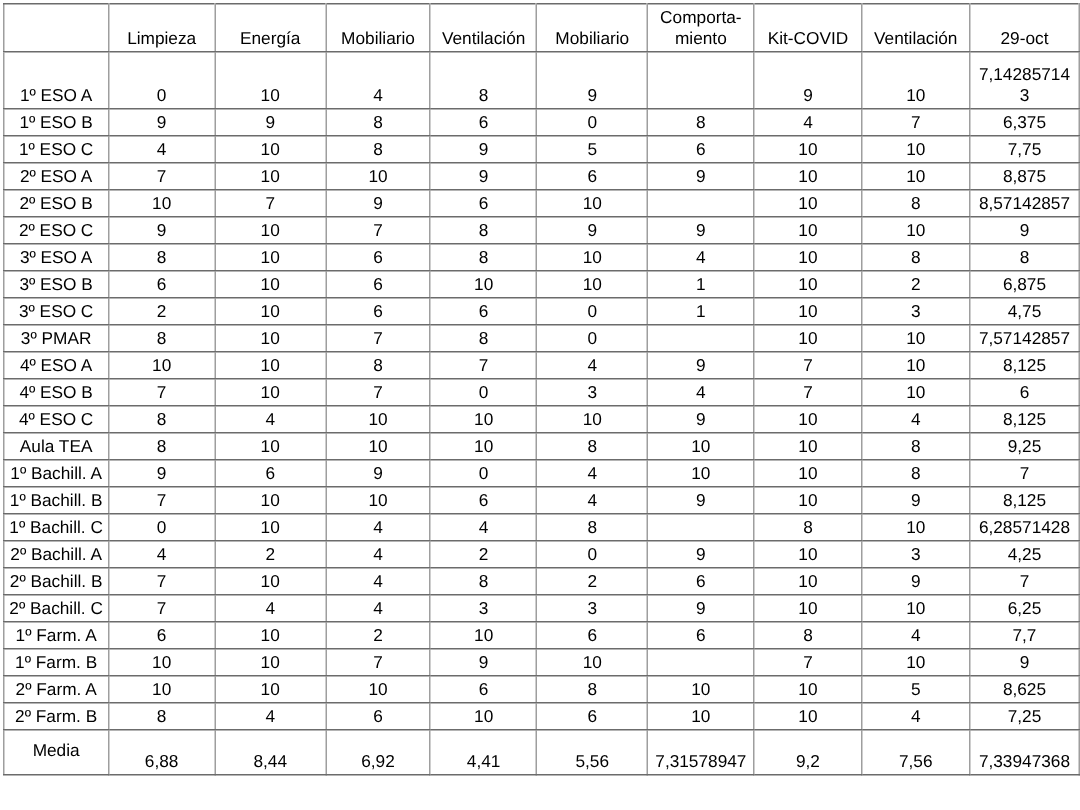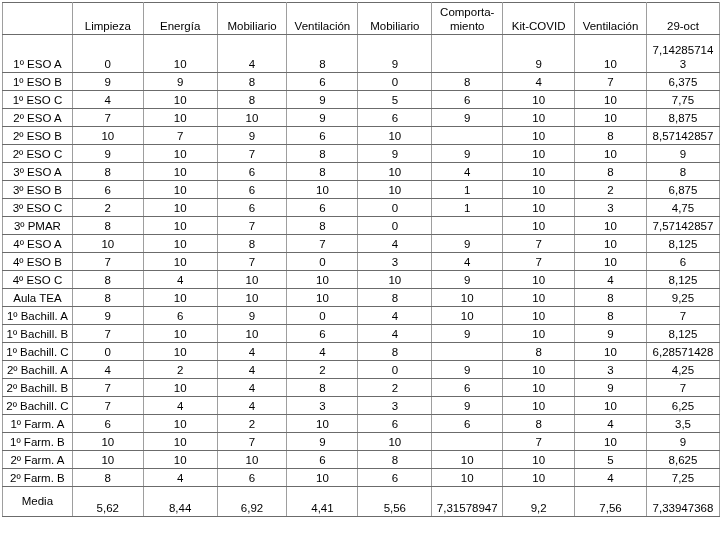--- a/index.html
+++ b/index.html
@@ -319,21 +319,21 @@
         <tr class="h-norm">
           <td class="cell label-cell">1º Farm. A</td>
           <td class="cell value-cell">6</td>
           <td class="cell value-cell">10</td>
           <td class="cell value-cell">2</td>
           <td class="cell value-cell">10</td>
           <td class="cell value-cell">6</td>
           <td class="cell value-cell">6</td>
           <td class="cell value-cell">8</td>
           <td class="cell value-cell">4</td>
-          <td class="cell value-cell">3,5</td>
+          <td class="cell value-cell">7,7</td>
         </tr>
         <tr class="h-norm">
           <td class="cell label-cell">1º Farm. B</td>
           <td class="cell value-cell">10</td>
           <td class="cell value-cell">10</td>
           <td class="cell value-cell">7</td>
           <td class="cell value-cell">9</td>
           <td class="cell value-cell">10</td>
           <td class="cell value-cell"></td>
           <td class="cell value-cell">7</td>
@@ -359,21 +359,21 @@
           <td class="cell value-cell">6</td>
           <td class="cell value-cell">10</td>
           <td class="cell value-cell">6</td>
           <td class="cell value-cell">10</td>
           <td class="cell value-cell">10</td>
           <td class="cell value-cell">4</td>
           <td class="cell value-cell">7,25</td>
         </tr>
         <tr class="h-media">
           <td class="cell label-cell">Media</td>
-          <td class="cell value-cell">5,62</td>
+          <td class="cell value-cell">6,88</td>
           <td class="cell value-cell">8,44</td>
           <td class="cell value-cell">6,92</td>
           <td class="cell value-cell">4,41</td>
           <td class="cell value-cell">5,56</td>
           <td class="cell value-cell">7,31578947</td>
           <td class="cell value-cell">9,2</td>
           <td class="cell value-cell">7,56</td>
           <td class="cell value-cell">7,33947368</td>
         </tr>
       </tbody>

